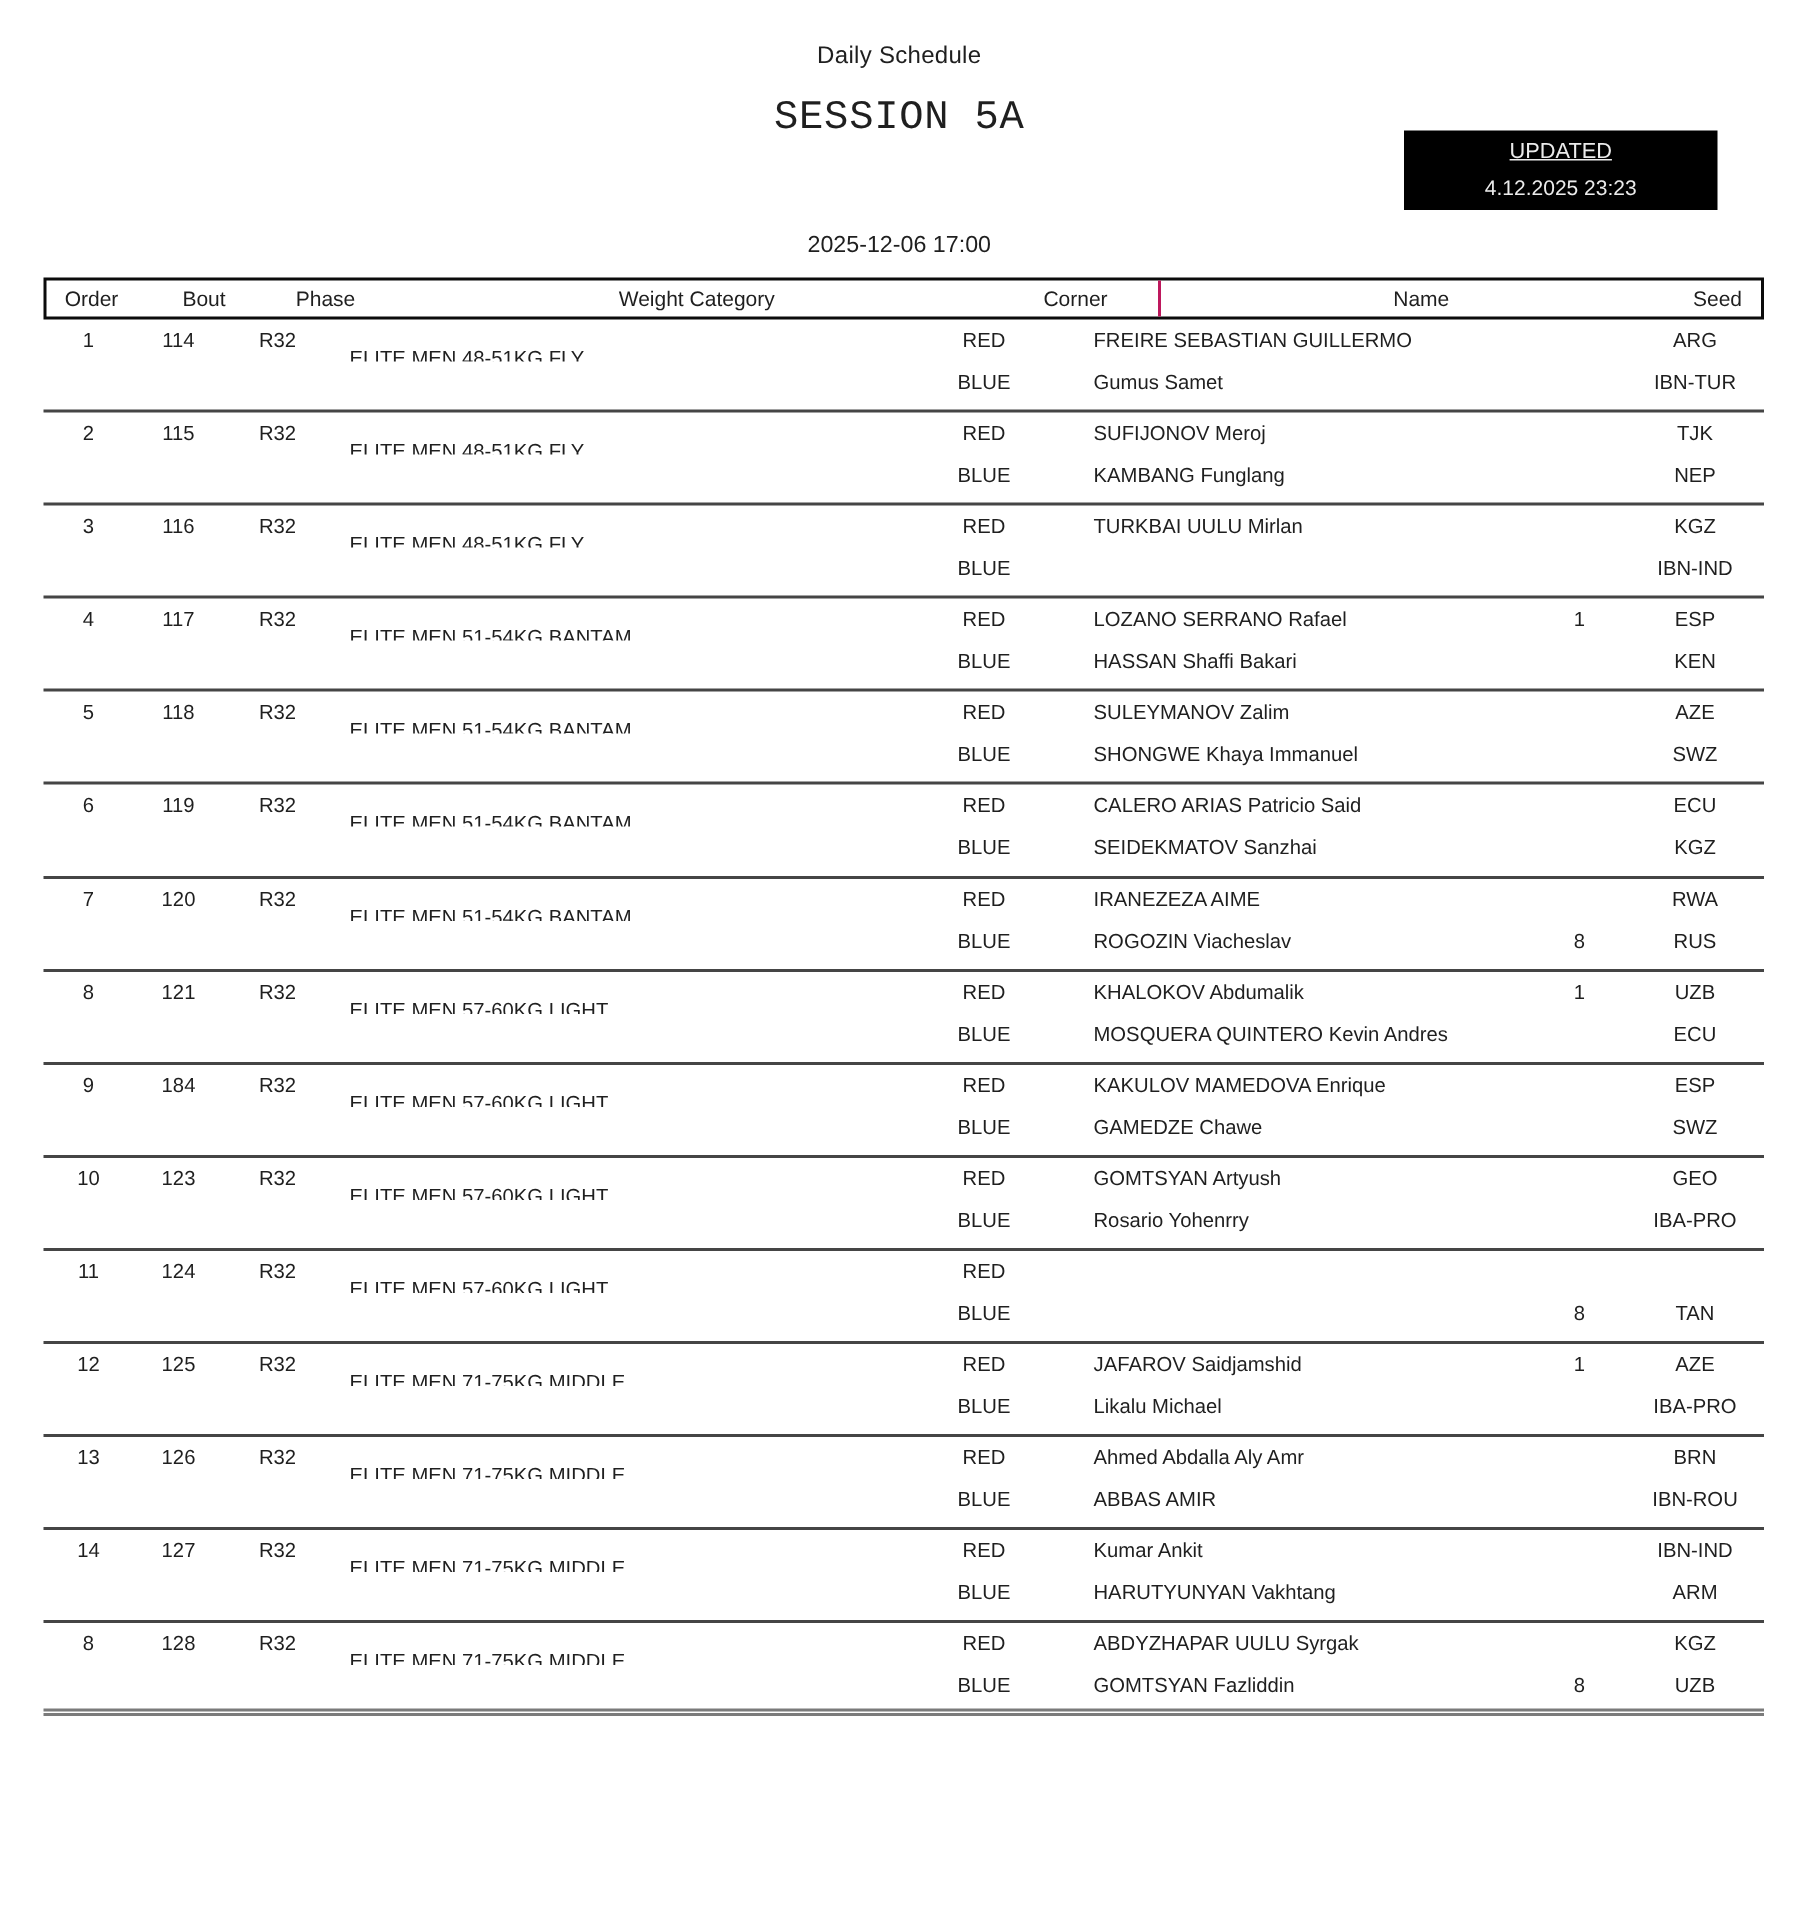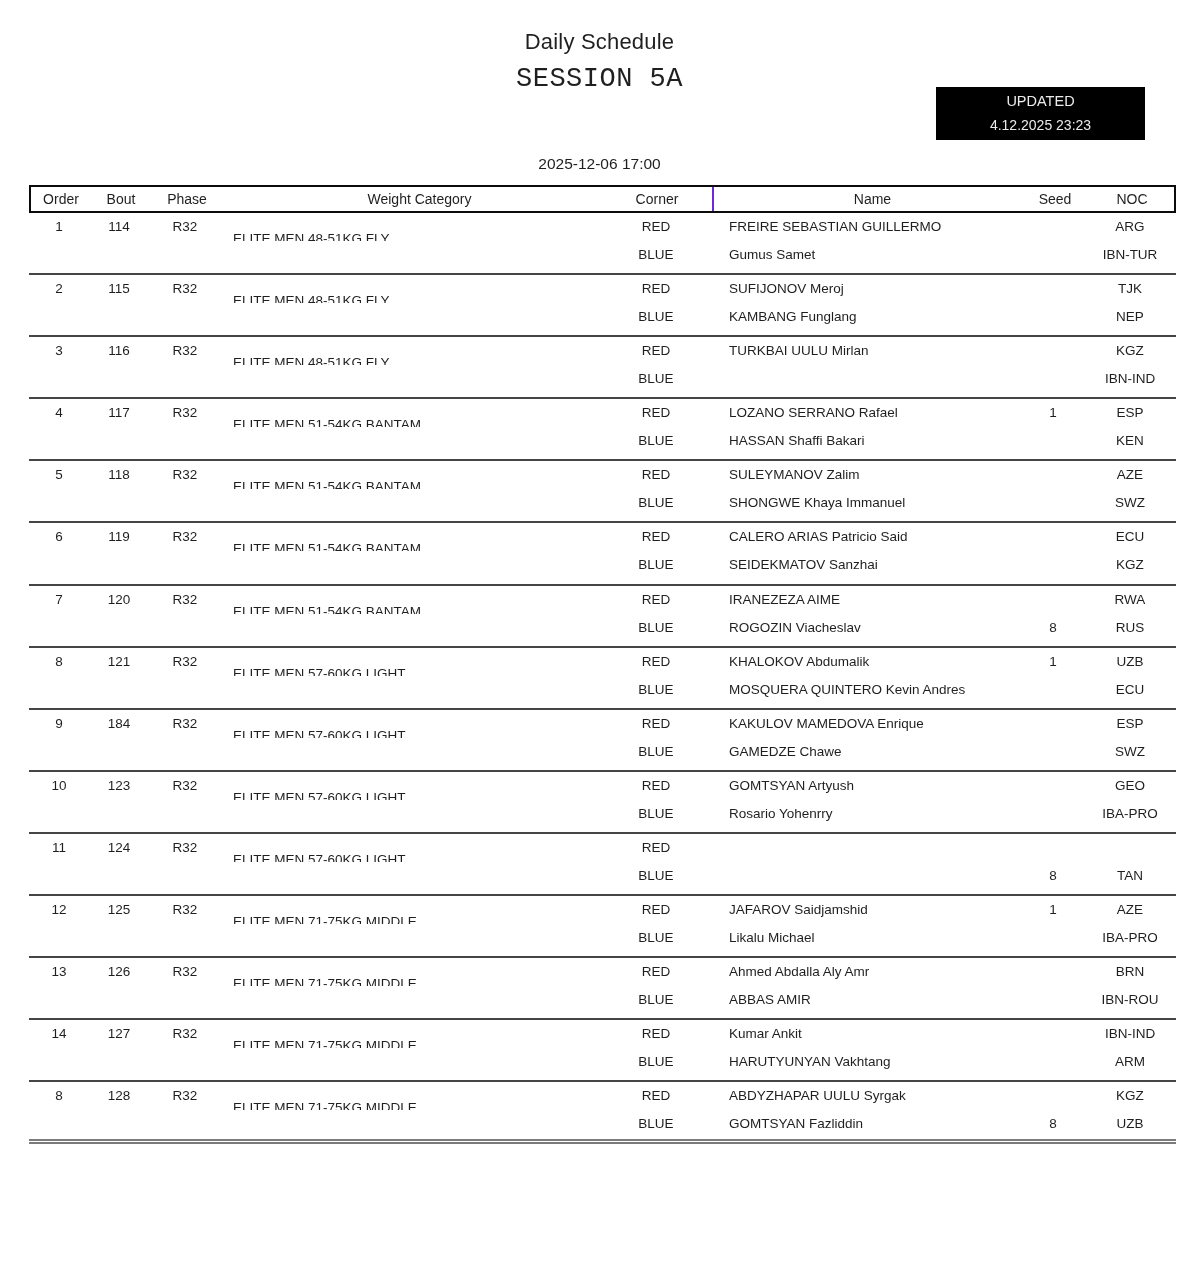--- a/index.html
+++ b/index.html
@@ -2,49 +2,49 @@
 <html><head>
 <meta charset="utf-8">
 <style>
   html,body{margin:0;padding:0;}
   body{
     width:1199px;height:1280px;position:relative;background:#ffffff;
     font-family:"Liberation Sans","DejaVu Sans",sans-serif;
     color:#1f1f1f;overflow:hidden;
   }
   .centered{position:absolute;left:0;width:100%;text-align:center;}
-  #daily-title{top:29px;font-size:22px;letter-spacing:0.2px;}
+  #daily-title{top:29px;font-size:16px;letter-spacing:0.2px;}
   #session-title{top:64px;font-size:27px;letter-spacing:0.5px;font-family:Liberation Mono, monospace;}
   #updated-box{
     position:absolute;left:936px;top:87px;width:209px;height:53px;
     display:flex;flex-direction:column;justify-content:space-between;
     padding:6px 0 7px;box-sizing:border-box;text-align:center;
   }
-  #updated-label{font-size:14.5px;}
+  #updated-label{font-size:14.5px;text-decoration:underline;}
   #updated-ts{font-size:14px;}
   #session-date{top:155px;font-size:15.5px;}
 
   
   #schedule-table{position:absolute;left:29px;top:185px;width:1147px;}
   .grid-cols{
     display:grid;
     grid-template-columns:60px 60px 72px 393px 98px 317px 56px 90px;
   }
   #table-header{
     box-sizing:border-box;width:100%;height:28px;
     border:2.5px solid #0b0b0b;
-    align-items:center;font-size:14px;
+    align-items:center;font-size:14px;gap:15px;
   }
   #table-header .hc{line-height:22px;white-space:nowrap;}
   .a-c{text-align:center;}
   .corner{padding-right:14px;}
   .seed{padding-right:8px;}
   .name{padding-left:17px;text-align:left;}
   .weight{padding-left:12px;text-align:left;margin-top:12px;}
-  .corner-divider{border-right:2px solid #6d28d9;height:100%;display:flex;align-items:center;justify-content:center;}
+  .corner-divider{border-right:2px solid #be185d;height:100%;display:flex;align-items:center;justify-content:center;}
   .bout-row{
     box-sizing:border-box;height:62.1px;width:100%;
     grid-template-rows:28px 28px;align-content:start;
     border-bottom:2px solid #454545;
     font-size:13.5px;
   }
   .bout-row:last-child{border-bottom:5px double #7b7b7b;}
   .bout-row .c{line-height:28px;white-space:nowrap;overflow:hidden;}
   .col1{grid-column:1}.col2{grid-column:2}.col3{grid-column:3}.col4{grid-column:4}
   .col5{grid-column:5}.col6{grid-column:6}.col7{grid-column:7}.col8{grid-column:8}

